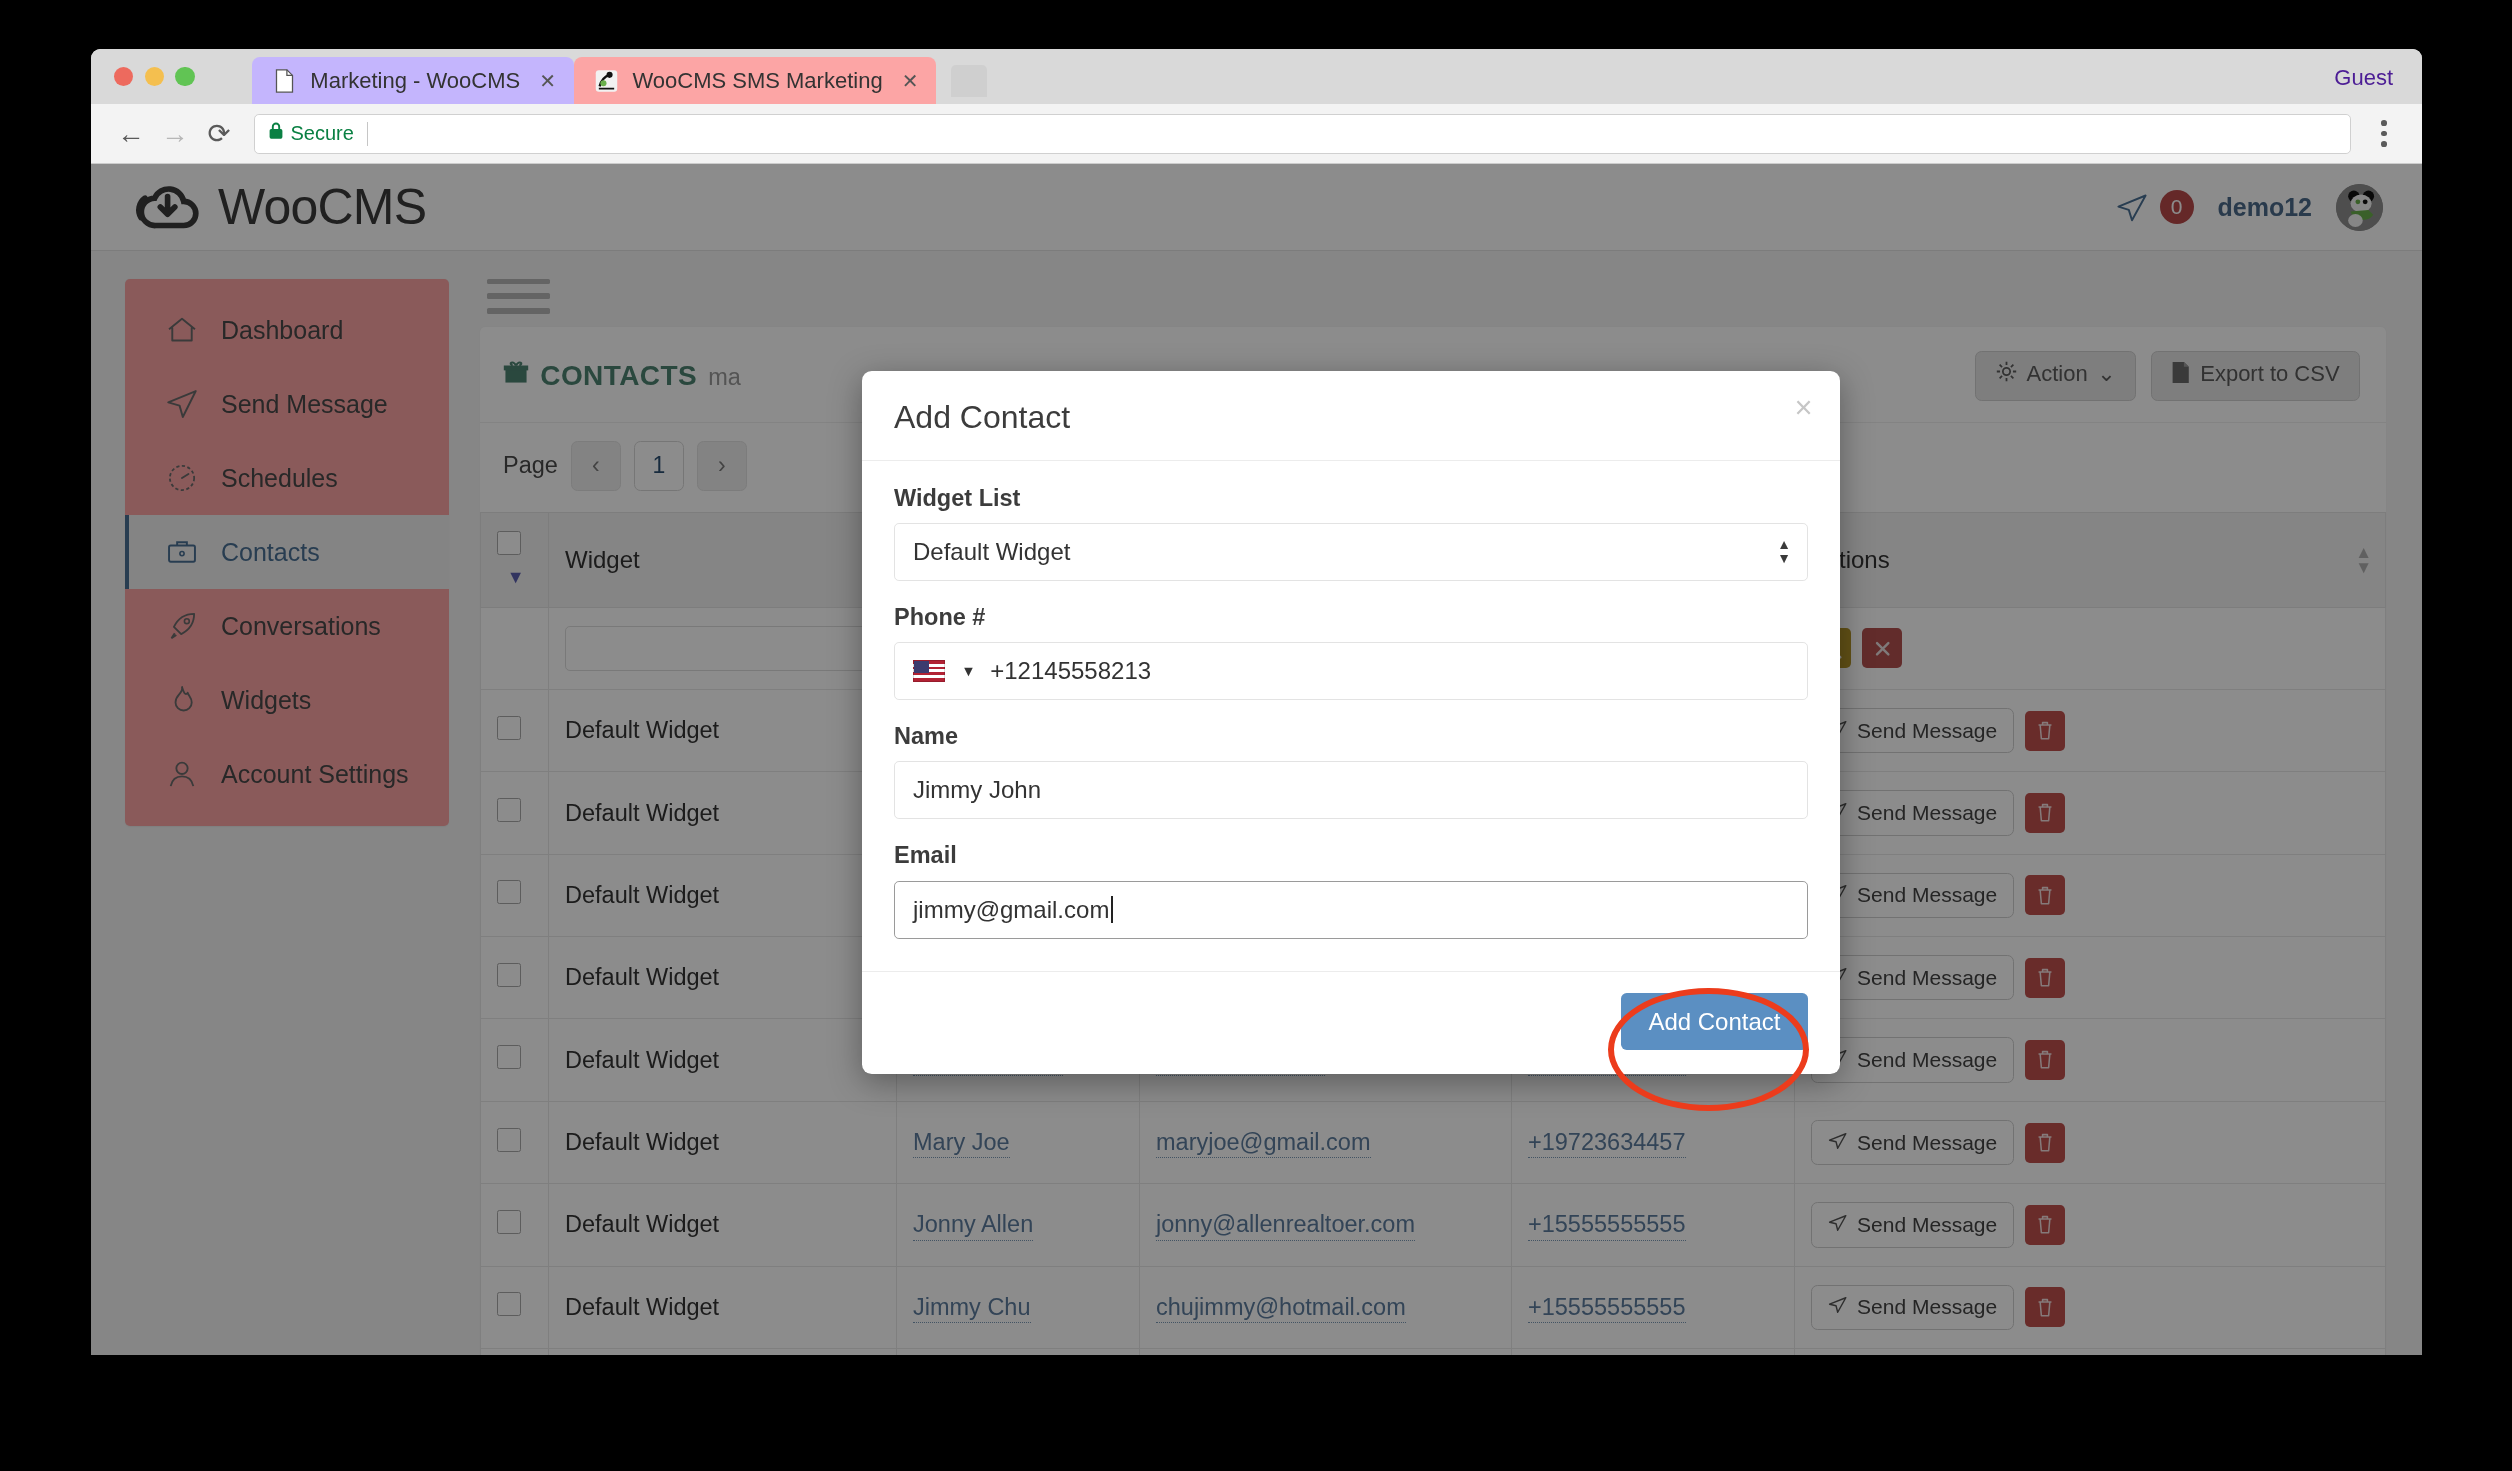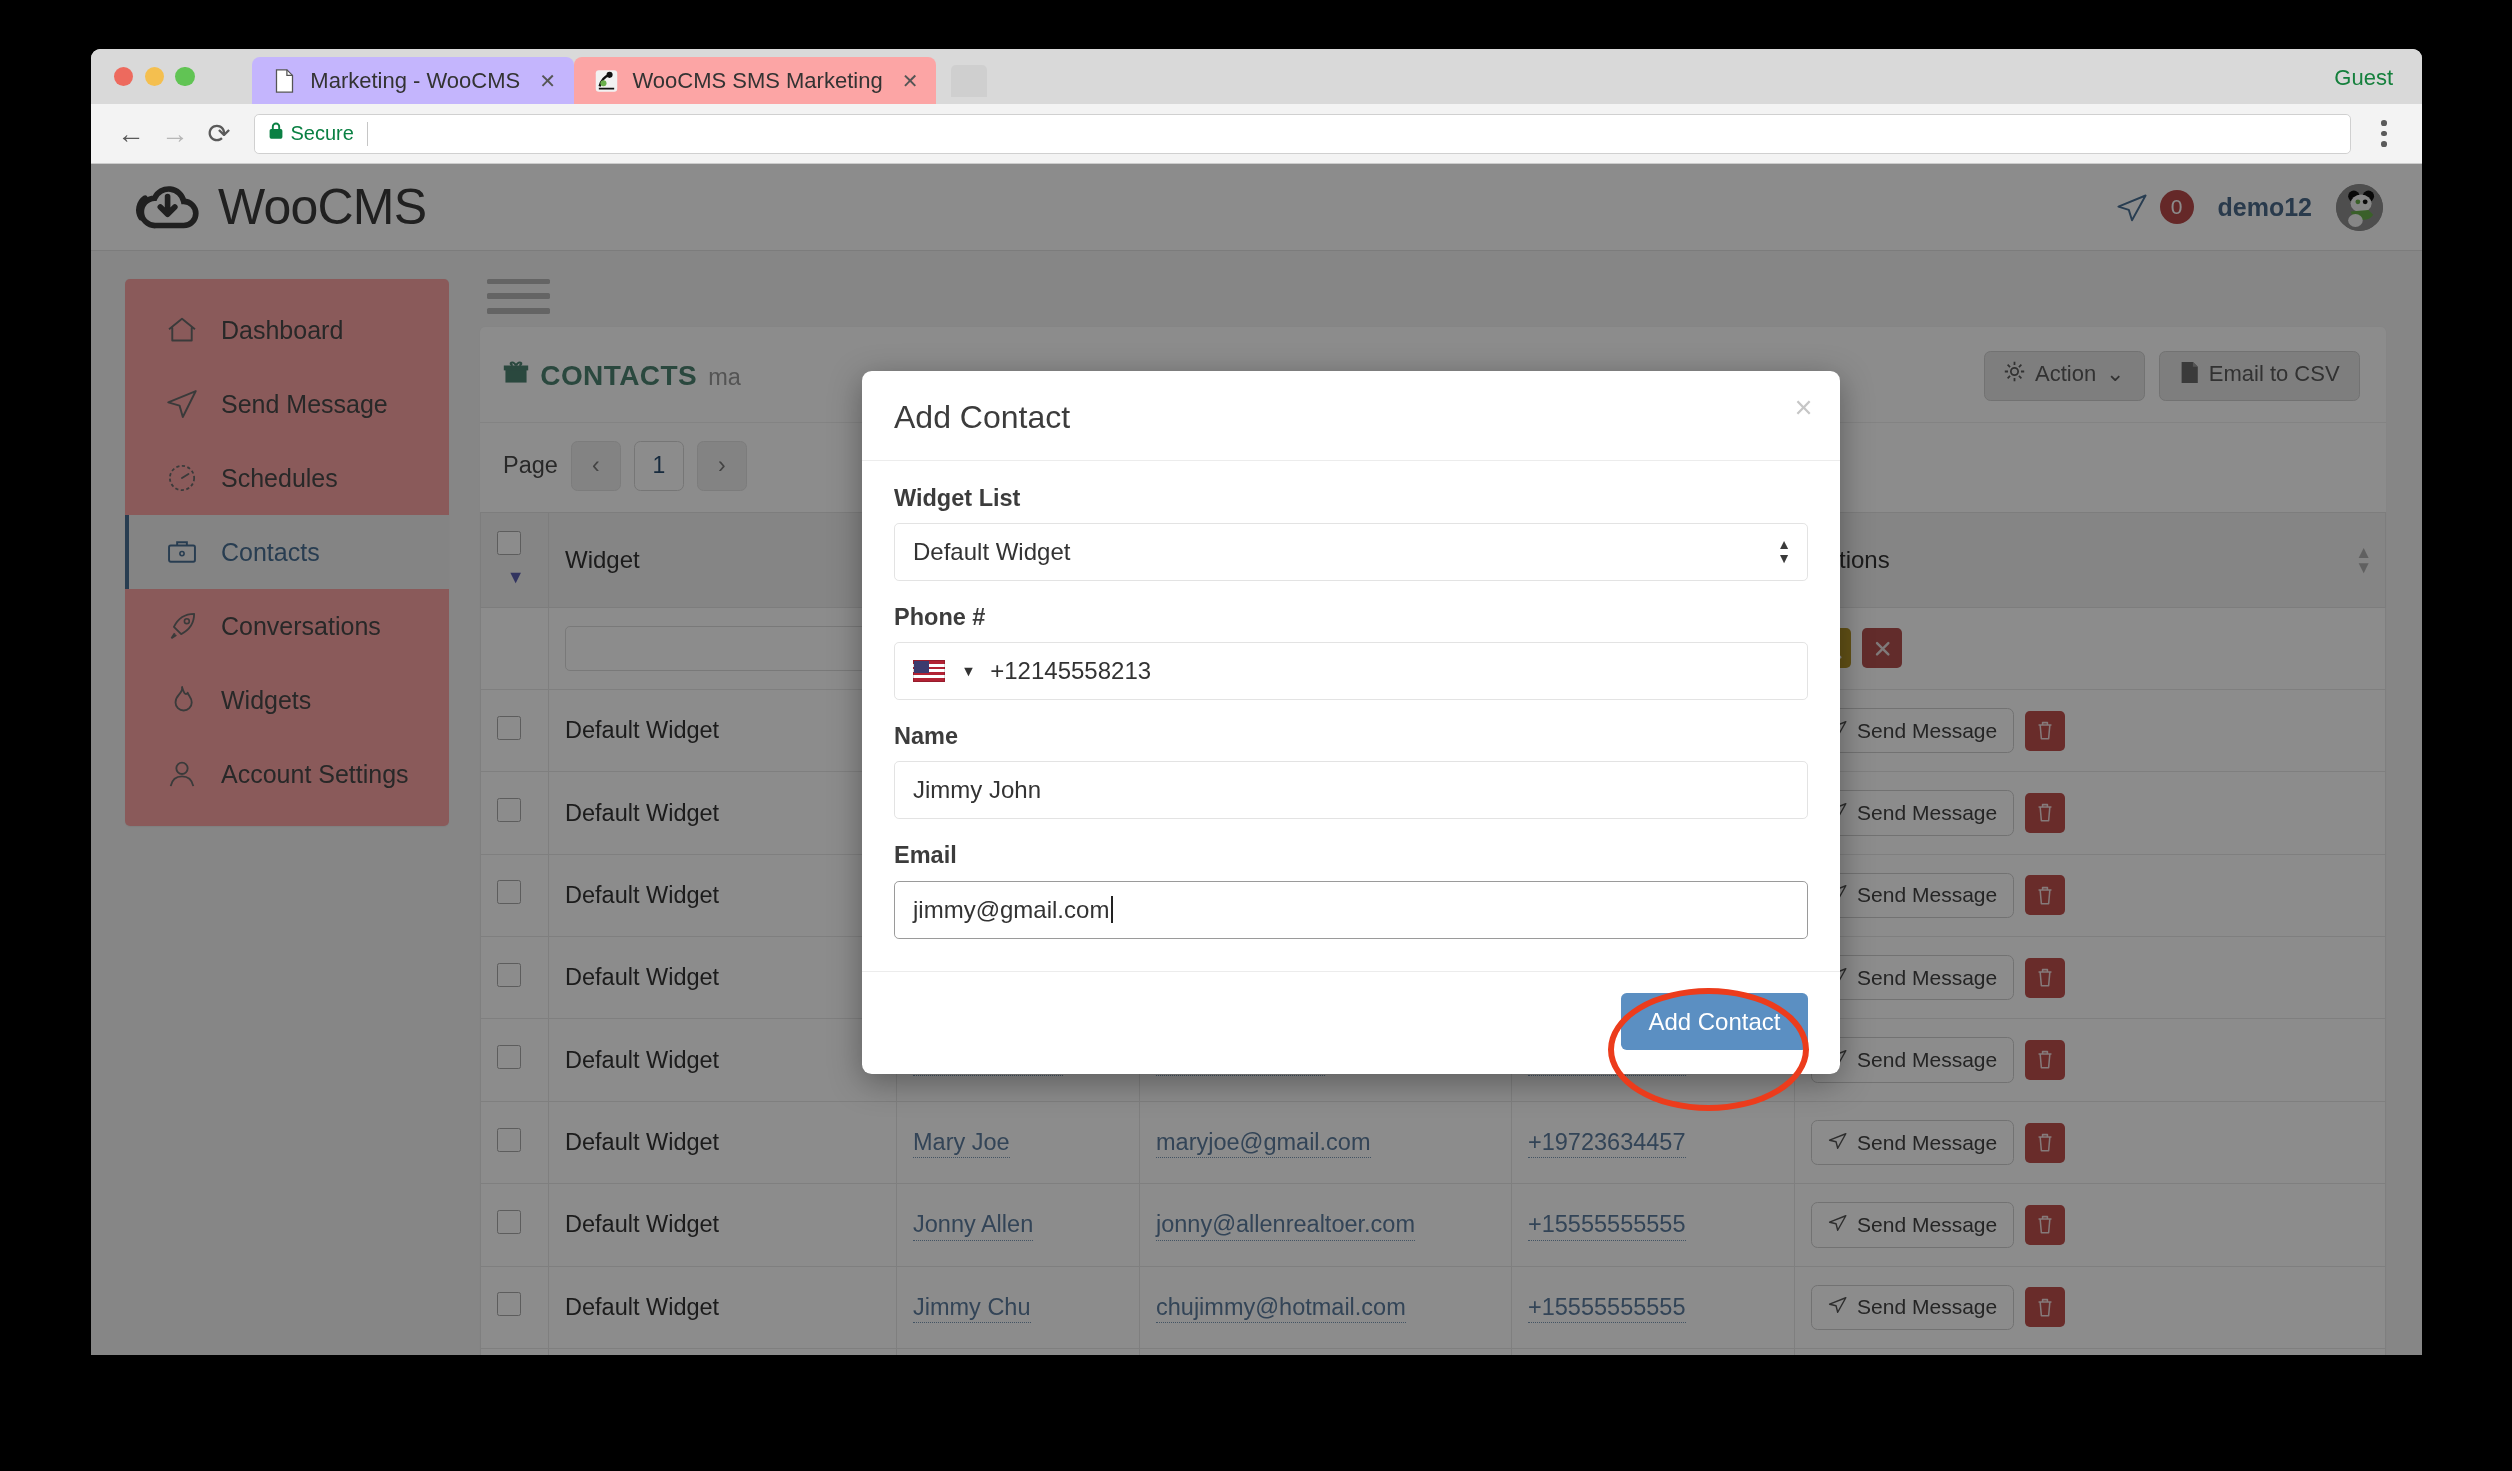--- a/index.html
+++ b/index.html
@@ -58,21 +58,21 @@
     width: 23px; text-align: center; flex: 0 0 auto;
   }
   #new-tab-btn {
     width: 36px; height: 32px;
     margin-left: 14.6px; margin-bottom: 7.3px;
     background: #cfcfcf;
     border-radius: 4.9px 4.9px 0 0;
   }
   #guest-label {
     position: absolute; right: 29px; bottom: 13px;
-    font-size: 22px; color: #15803d;
+    font-size: 22px; color: #4c1d95;
   }
 
   
   #omnibox-row {
     height: 60px;
     background: #f3f3f3;
     display: flex; align-items: center;
     padding: 0 18px;
     border-bottom: 0.8px solid #ccc;
   }
@@ -566,21 +566,21 @@
                 <span>Action</span>
                 <span>⌄</span>
               </button>
               <button class="pill-btn">
                 <span>
                   <svg width="19.4" height="23" viewBox="0 0 24 28">
                       <path d="M2 1h14l6 6v20H2z" fill="#6b6b6b"></path>
                       <path d="M16 1v6h6" fill="#9b9b9b"></path>
                     </svg>
                 </span>
-                <span>Email to CSV</span>
+                <span>Export to CSV</span>
               </button>
             </div>
           </div>
 
           <div id="pager-row">
             <span id="pager-label">Page</span>
             <button class="pager-btn muted">‹</button>
             <button class="pager-btn current">1</button>
             <button class="pager-btn muted">›</button>
           </div>

